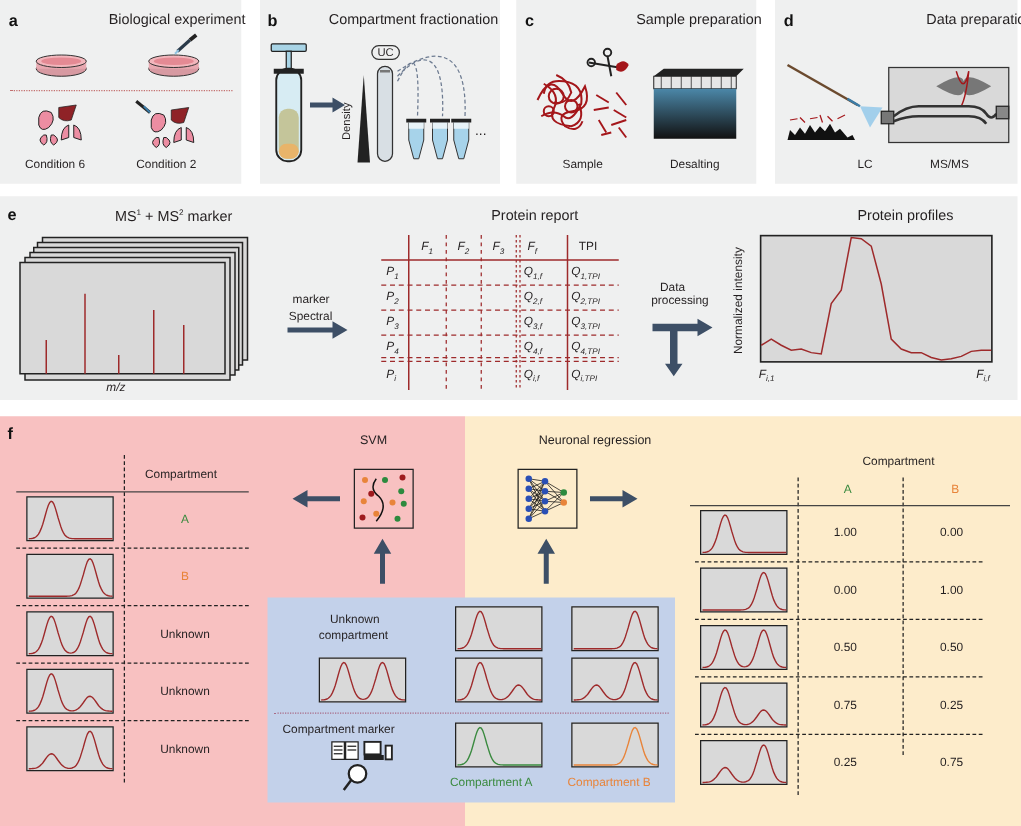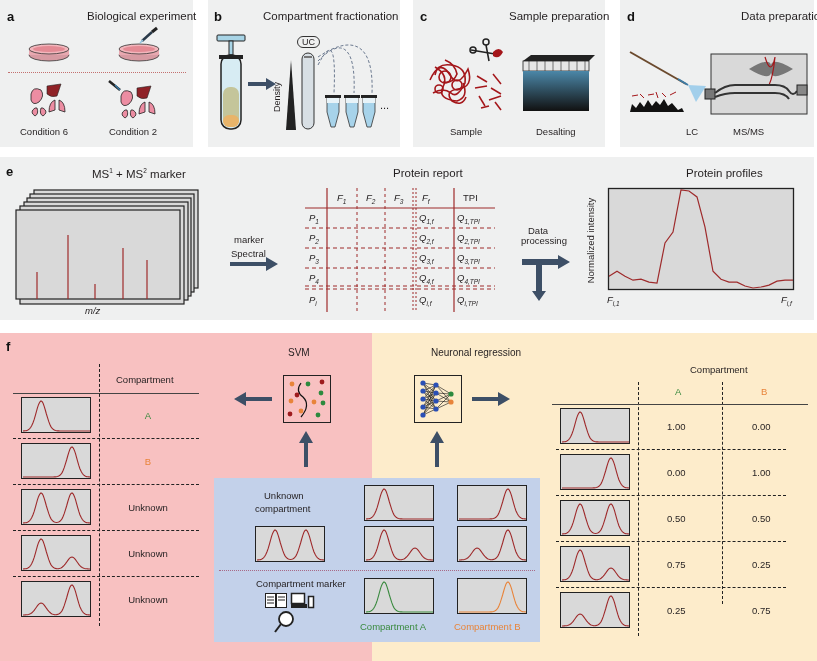--- a/index.html
+++ b/index.html
@@ -184,21 +184,21 @@
   <svg style="left:85px;top:53px" width="104" height="62">
     <rect x="6" y="1" width="96" height="60" fill="#d9d9d9" stroke="#333" stroke-width="1"></rect>
     <path d="M44 16 q20-12 22 -4 q2 -8 22 4 q-20 12 -22 4 q-2 8 -22 -4 z" fill="#777"></path>
     <path d="M60 4 q6 20 10 0 q-2 20 -6 28" fill="none" stroke="#a4161a" stroke-width="1.2"></path>
     <rect x="0" y="36" width="10" height="10" fill="#777" stroke="#222" stroke-width="1"></rect>
     <path d="M10 40 q10 -8 20 -8 h40 q10 0 14 6 q4 6 8 0" fill="none" stroke="#333" stroke-width="2"></path>
     <path d="M10 44 q10 -4 20 -4 h40 q10 0 14 6" fill="none" stroke="#333" stroke-width="2"></path>
     <rect x="92" y="32" width="10" height="10" fill="#888" stroke="#222" stroke-width="1"></rect>
   </svg>
   <div class="lbl" style="left:30px;top:126px;padding-left:36px;">LC</div>
-  <div class="lbl" style="left:113px;top:126px;">MS/MS</div>
+  <div class="lbl" style="left:124px;top:126px;">MS/MS</div>
 </div>
 
 <div class="panel" style="left:0;top:157px;width:814px;height:163px;">
   <div class="plabel" style="left:6px;top:7px;">e</div>
   <div class="ptitle" style="left:68px;top:10px;">
     <span>MS</span><sup>1</sup><span> + MS</span><sup>2</sup><span> marker</span>
   </div>
   <svg style="left:16px;top:33px" width="184" height="110">
     <rect x="18" y="0" width="164" height="98" fill="#d9d9d9" stroke="#222" stroke-width="1.2"></rect>
     <rect x="14" y="4" width="164" height="98" fill="#d9d9d9" stroke="#222" stroke-width="1.2"></rect>
@@ -403,21 +403,21 @@
   <path d="M0 5 h26 v-5 l12 7 l-12 7 v-5 h-26 z" fill="#3d4f66"></path>
 </svg>
 <svg style="left:430px;top:431px" width="14" height="36">
   <path d="M5 36 v-24 h-5 l7 -12 l7 12 h-5 v24 z" fill="#3d4f66"></path>
 </svg>
 
 <div class="abs" style="left:214px;top:478px;width:326px;height:164px;background:#c3d1ea;"></div>
 <div class="lbl" style="left:264px;top:490px;">Unknown</div>
 <div class="lbl" style="left:255px;top:503px;">compartment</div>
 <div class="abs" style="left:219px;top:570px;width:316px;border-top:1.5px dotted #a86a86;"></div>
-<div class="lbl" style="left:256px;top:578px;">Compartment marker</div>
+<div class="lbl" style="left:226px;top:578px;">Compartment marker</div>
 <svg style="left:265px;top:593px" width="24" height="16">
   <rect x="0.5" y="0.5" width="10" height="14" fill="#fff" stroke="#222"></rect>
     <rect x="11.5" y="0.5" width="10" height="14" fill="#fff" stroke="#222"></rect>
   <g stroke="#222" stroke-width="1">
       <line x1="2" y1="4" x2="9" y2="4"></line>
       <line x1="2" y1="7" x2="9" y2="7"></line>
       <line x1="2" y1="10" x2="9" y2="10"></line>
       <line x1="13" y1="4" x2="20" y2="4"></line>
       <line x1="13" y1="7" x2="20" y2="7"></line>
     </g>

